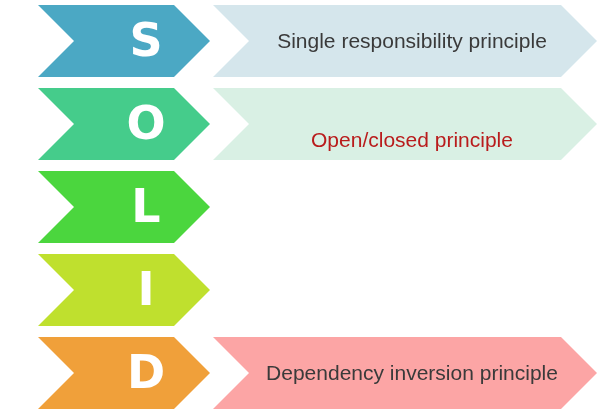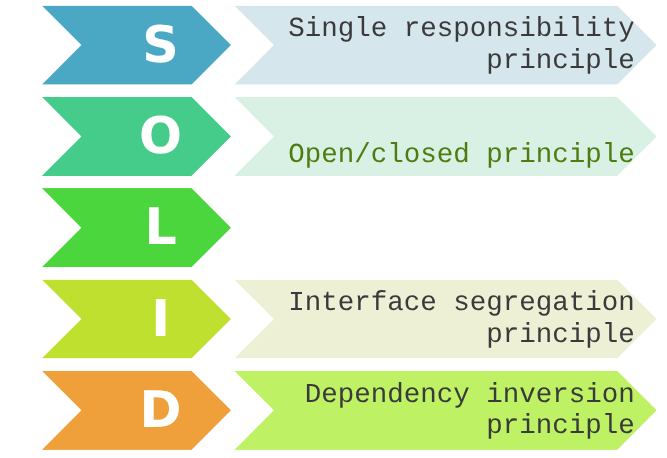--- a/index.html
+++ b/index.html
@@ -62,26 +62,26 @@
     height: 72px;
     -webkit-clip-path: polygon(0 0, 348px 0, 100% 50%, 348px 100%, 0 100%, 36px 50%);
     clip-path: polygon(0 0, 348px 0, 100% 50%, 348px 100%, 0 100%, 36px 50%);
     display: flex;
     align-items: center;
     justify-content: center;
   }
 
   .label-text {
     color: #3a3a3a;
-    font-size: 25px;
+    font-size: 21px;
     line-height: 1.16;
-    text-align: right;
+    text-align: center;
     width: 330px;
     margin-left: 14px;
-    font-family: Liberation Mono, monospace;
+    font-family: Liberation Sans, sans-serif;
   }
 </style>
 </head>
 <body style="background: rgb(255, 255, 255);">
 
 <div id="diagram">
 
   <div class="row" style="top:5px;">
     <div class="letter-chevron" style="background: rgb(75, 168, 196);">
       <span class="letter" style="color: rgb(255, 255, 255);">S</span>
@@ -89,41 +89,38 @@
     <div class="label-chevron" style="background: rgb(213, 230, 236);">
       <span class="label-text" style="color: rgb(58, 58, 58);">Single responsibility principle</span>
     </div>
   </div>
 
   <div class="row" style="top:88px;">
     <div class="letter-chevron" style="background: rgb(69, 204, 139);">
       <span class="letter" style="color: rgb(255, 255, 255);">O</span>
     </div>
     <div class="label-chevron" style="background: rgb(217, 240, 228);">
-      <span class="label-text" style="color: #4d7c0f; margin-top: 33px;">Open/closed principle</span>
+      <span class="label-text" style="color: #b91c1c; margin-top: 33px;">Open/closed principle</span>
     </div>
   </div>
 
   <div class="row" style="top:171px;">
     <div class="letter-chevron" style="background: rgb(75, 214, 62);">
       <span class="letter" style="color: rgb(255, 255, 255);">L</span>
     </div>
   </div>
 
   <div class="row" style="top:254px;">
     <div class="letter-chevron" style="background: rgb(191, 224, 46);">
       <span class="letter" style="color: rgb(255, 255, 255);">I</span>
     </div>
-    <div class="label-chevron" style="background: rgb(237, 240, 213);">
-      <span class="label-text" style="color: rgb(58, 58, 58);">Interface segregation principle</span>
-    </div>
   </div>
 
   <div class="row" style="top:337px;">
     <div class="letter-chevron" style="background: rgb(240, 160, 58);">
       <span class="letter" style="color: rgb(255, 255, 255);">D</span>
     </div>
-    <div class="label-chevron" style="background: #bef264;">
+    <div class="label-chevron" style="background: #fca5a5;">
       <span class="label-text" style="color: rgb(58, 58, 58);">Dependency inversion principle</span>
     </div>
   </div>
 
 </div>
 
 </body></html>

